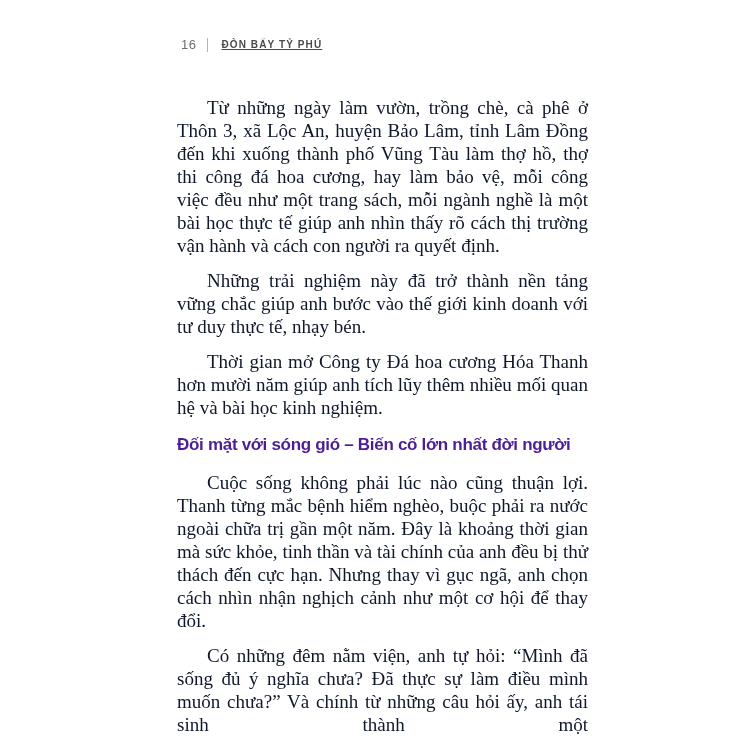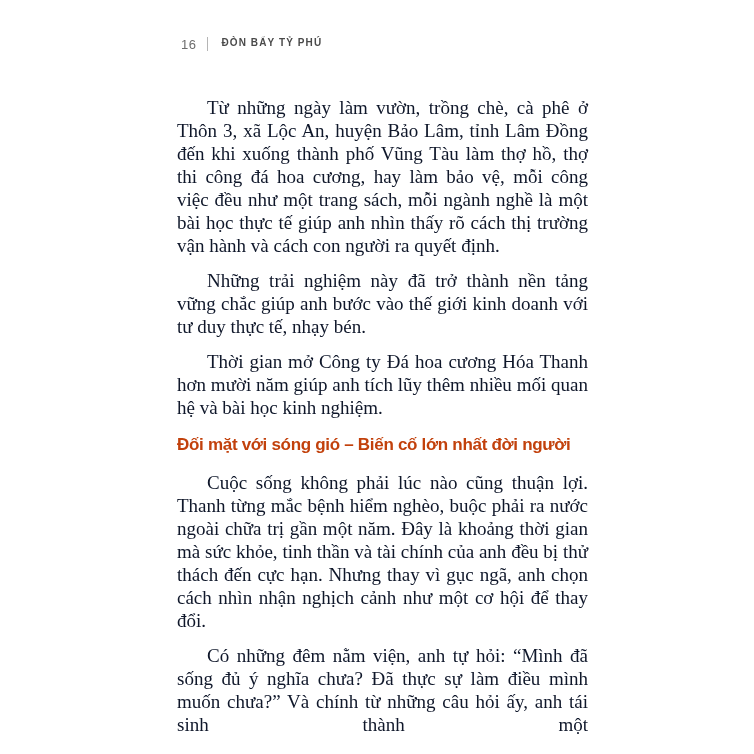--- a/index.html
+++ b/index.html
@@ -14,38 +14,40 @@
     background: #ffffff;
     overflow: hidden;
     font-family: "Liberation Serif", "DejaVu Serif", serif;
   }
   
   .running-head {
     position: absolute;
     left: 181px;
     top: 37px;
     display: flex;
+    align-items: center;
     font-family: "Liberation Sans", "DejaVu Sans", sans-serif;
   }
   .page-num {
     font-size: 13px;
     color: #6d6d6d;
     letter-spacing: 0.5px;
   }
   .head-divider {
     width: 1px;
     height: 14px;
     background: #b5b5b5;
     margin: 0 13px 0 11px;
   }
   .head-title {
     font-size: 10px;
     font-weight: 700;
     color: #4a4a4a;
     letter-spacing: 1.1px;
+    text-decoration: underline;
   }
   
   .content {
     position: absolute;
     left: 177px;
     top: 84px;
     width: 411px;
   }
   .content p {
     margin: 12px 0 6px 0;
@@ -57,21 +59,21 @@
   }
   .content p.continued {
     text-align-last: justify;
   }
   .content h2 {
     margin: 16px 0 16px 0;
     font-family: "Liberation Sans", "DejaVu Sans", sans-serif;
     font-size: 17px;
     font-weight: 700;
     letter-spacing: -0.3px;
-    color: #c2410c;
+    color: #4c1d95;
     white-space: nowrap;
   }
 </style>
 </head>
 <body>
 
 <div class="page">
 
   <header class="running-head">
     <span class="page-num">16</span>

